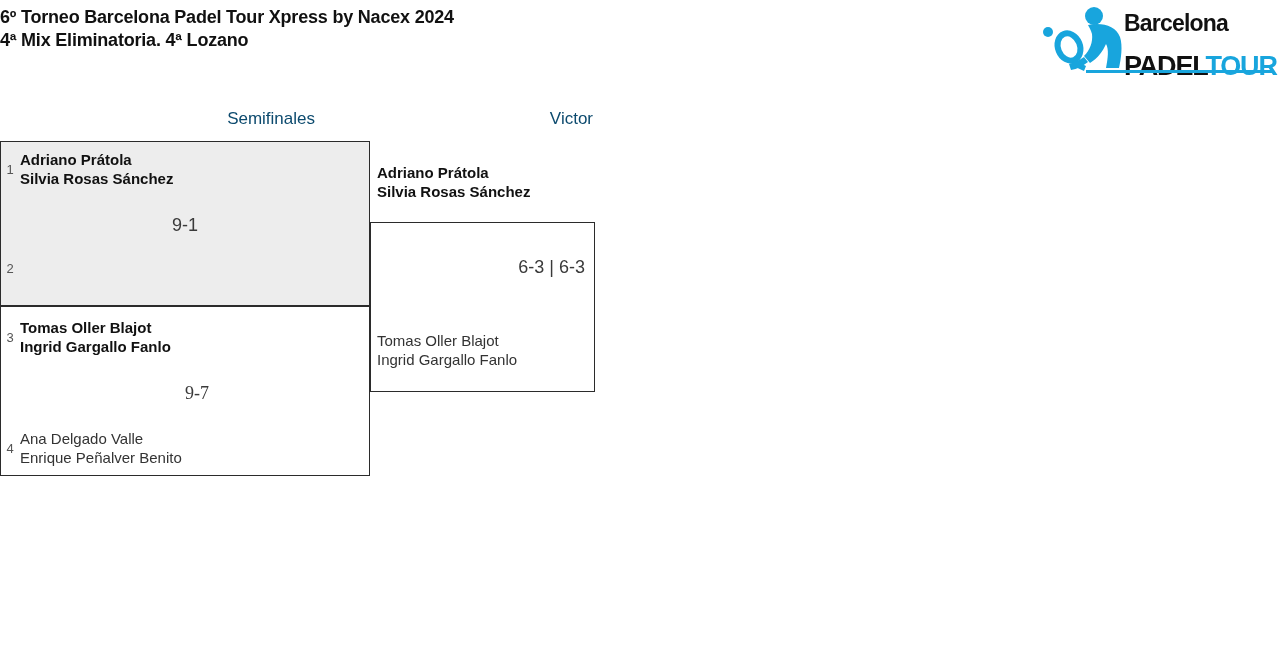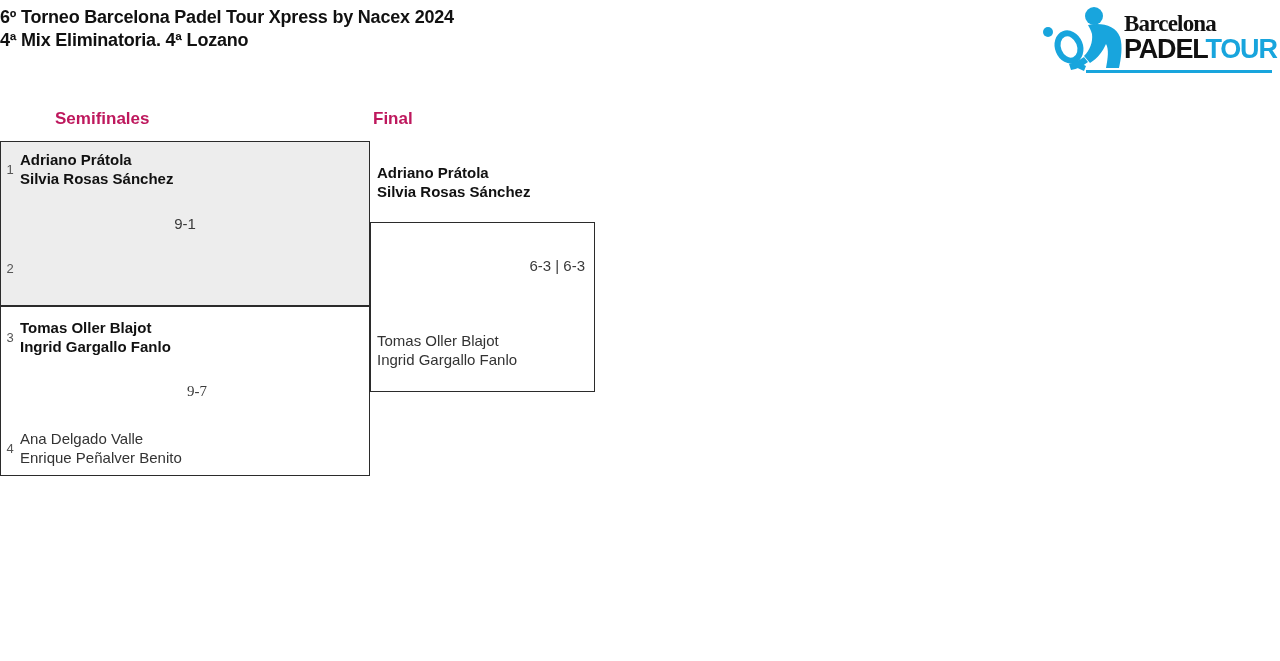--- a/index.html
+++ b/index.html
@@ -48,27 +48,27 @@
   }
   #brand-logo .logo-text {
     position: absolute;
     left: 84px;
     top: 8px;
     width: 150px;
     height: 58px;
   }
   .logo-word-barcelona {
     display: block;
-    font-family: Liberation Serif, serif;
+    font-family: Liberation Sans, sans-serif;
     font-size: 23px;
     font-weight: 700;
     color: #111111;
     letter-spacing: -0.8px;
     line-height: 1;
-    margin-bottom: 1px;
+    margin-bottom: 18px;
   }
   .logo-row-padeltour {
     display: block;
     line-height: 1;
     white-space: nowrap;
   }
   .logo-word-padel {
     font-size: 27px;
     font-weight: 700;
     color: #111111;
@@ -86,23 +86,23 @@
     top: 66px;
     width: 186px;
     height: 3px;
     background: #18a5dd;
   }
 
   
   .round-heading {
     position: absolute;
     font-size: 17px;
-    font-weight: 700;
-    color: #be185d;
-    text-align: left;
+    font-weight: 400;
+    color: #0c4a6e;
+    text-align: right;
   }
   #round-heading-semis { left: 55px;  top: 109px; width: 260px; }
   #round-heading-final { left: 373px; top: 109px; width: 220px; }
 
   
   .match-box {
     position: absolute;
     border: 1px solid #2b2b2b;
   }
   #semifinal-match-1 {
@@ -153,21 +153,21 @@
     white-space: nowrap;
   }
   .final-competitor .player-names { font-size: 15px; }
   #final-top    { left: 377px; top: 163px; }
   #final-bottom { left: 377px; top: 331px; }
 
   
   .match-score {
     position: absolute;
     text-align: center;
-    font-size: 15px;
+    font-size: 18px;
     color: #3a3a3a;
   }
   #score-sf1   { left: 25px;  top: 215px; width: 320px; }
   #score-sf2   { left: 37px;  top: 383px; width: 320px; font-family: Liberation Serif, serif; }
   #score-final { left: 380px; top: 257px; width: 205px; text-align: right; }
 </style>
 </head>
 <body>
 
 <div id="page-title">
@@ -198,21 +198,21 @@
   <span class="logo-text">
     <span class="logo-word-barcelona">Barcelona</span>
     <span class="logo-row-padeltour">
       <span class="logo-word-padel">PADEL</span><span class="logo-word-tour">TOUR</span>
     </span>
   </span>
   <span class="logo-underline"></span>
 </div>
 
 <div class="round-heading" id="round-heading-semis">Semifinales</div>
-<div class="round-heading" id="round-heading-final">Final</div>
+<div class="round-heading" id="round-heading-final">Victor</div>
 
 <div class="match-box" id="semifinal-match-1"></div>
 
 <div class="competitor winner" id="sf1-top">
   <span class="seed-number">1</span>
   <span class="player-names">
     <span class="player-line">Adriano Prátola</span>
     <span class="player-line">Silvia Rosas Sánchez</span>
   </span>
 </div>

